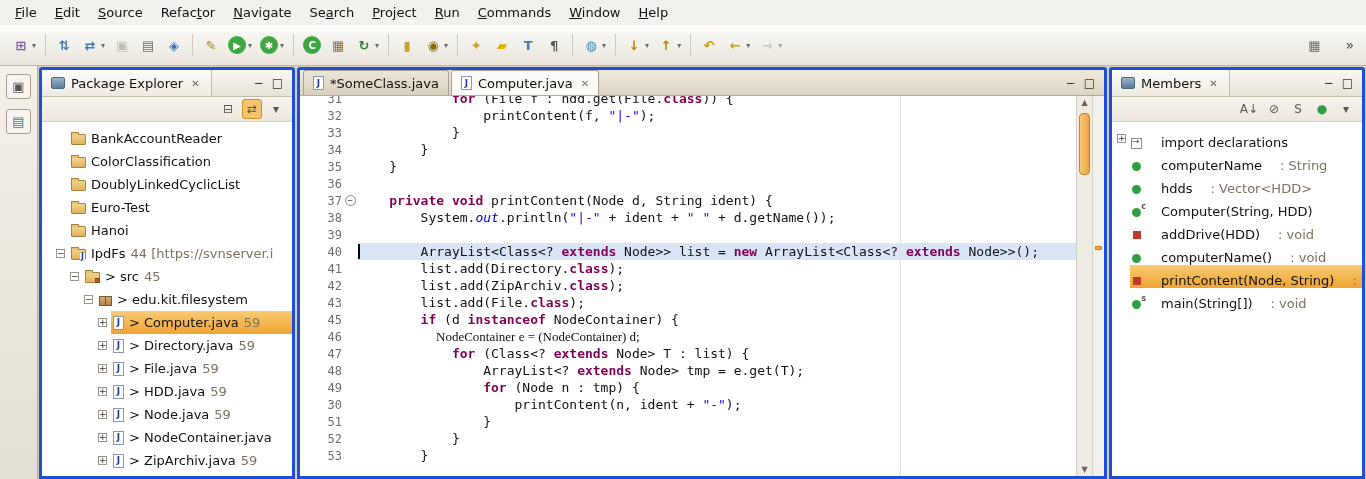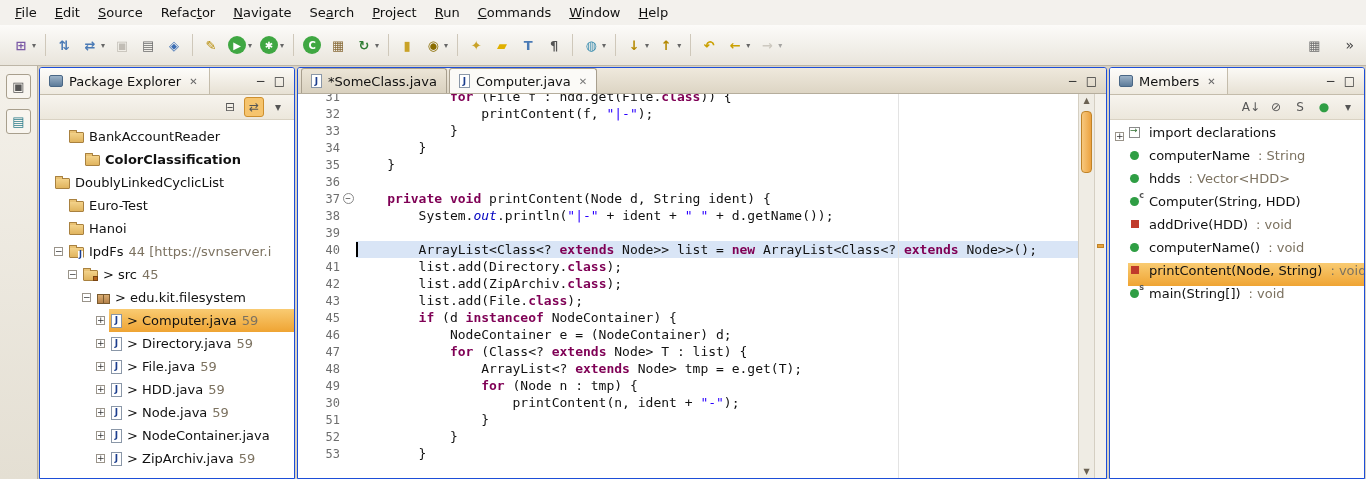--- a/index.html
+++ b/index.html
@@ -20,21 +20,21 @@
   .tb-icon { width:18px; height:18px; display:flex; align-items:center; justify-content:center; font-size:13px; font-weight:bold; }
   .tb-icon.round { border-radius:50%; font-size:10px; }
   .tb-dd { font-size:8px; color:#666; }
   .tb-sep { width:1px; height:22px; background:#cfc8ba; margin:0 5px; display:inline-block; }
   .tb-spacer { flex:1; }
   .tb-overflow { font-size:14px; color:#444; padding:0 4px; margin-left:14px; }
   
   .workspace { display:flex; height:413px; background:#d8d1c2; }
   .leftstrip { width:38px; background:linear-gradient(#f4f1ea,#e4dfd3); border-right:1px solid #b5ad9c; display:flex; flex-direction:column; align-items:center; padding-top:8px; gap:10px; flex:none; }
   .strip-btn { width:25px; height:25px; border:1px solid #a89f8d; border-radius:3px; background:#f8f5ef; display:flex; align-items:center; justify-content:center; font-size:13px; }
-  .panel { display:flex; flex-direction:column; border:1px solid #1d4ed8; border-radius:3px 3px 0 0; background:#fff; margin:1px 1px 0 1px; min-width:0; overflow:hidden; }
+  .panel { display:flex; flex-direction:column; border:3px solid #1d4ed8; border-radius:3px 3px 0 0; background:#fff; margin:1px 1px 0 1px; min-width:0; overflow:hidden; }
   .panel.pkg { width:256px; flex:none; }
   .panel.ed  { flex:1; }
   .panel.mem { width:256px; flex:none; }
   
   .phead { height:27px; background:linear-gradient(#fbf9f5,#e7e1d4); border-bottom:1px solid #c4bcab; display:flex; align-items:stretch; flex:none; }
   .ptab { display:flex; align-items:center; gap:6px; padding:0 9px; background:linear-gradient(#fdfcfa,#efeae0); border-right:1px solid #c4bcab; white-space:nowrap; }
   .vicon { width:14px; height:12px; background:linear-gradient(#9db3c8,#5d7b99); border:1px solid #4a6786; border-radius:2px; display:inline-block; }
   .vclose { color:#666; font-size:10px; padding:1px 2px; }
   .spacer { flex:1; }
   .winbtns { display:flex; align-items:center; gap:8px; padding:0 9px; color:#333; font-size:12px; }
@@ -83,21 +83,21 @@
   .pmargin { position:absolute; top:0; bottom:0; left:600px; width:1px; background:#e3e3e3; }
   .vscroll { width:16px; flex:none; background:#efece4; border-left:1px solid #d5cfc2; display:flex; flex-direction:column; }
   .vs-btn { height:13px; color:#6b6253; font-size:8px; display:flex; align-items:center; justify-content:center; }
   .vs-track { flex:1; position:relative; }
   .vs-thumb { position:absolute; top:4px; left:2px; right:2px; height:62px; border-radius:4px; background:linear-gradient(90deg,#f7c87e,#eca23f); border:1px solid #c08327; }
   .oruler { width:12px; flex:none; background:#f4f1ea; border-left:1px solid #d5cfc2; position:relative; }
   .omark { position:absolute; left:2px; right:2px; height:4px; background:#e8a33d; border:1px solid #c08327; }
   
   .memlist { flex:1; overflow:hidden; padding-top:5px; background:#fff; }
   .mrow { height:23px; display:flex; align-items:center; white-space:nowrap; padding-left:5px; }
-  .mbody { display:flex; align-items:flex-start; gap:8px; flex:1; height:100%; min-width:0; }
+  .mbody { display:flex; align-items:flex-end; gap:18px; flex:1; height:100%; min-width:0; }
   .mrow.sel .mbody { background:linear-gradient(#f9cb72,#efa433); }
   .mtype { color:#7c7260; }
   .micon { width:13px; flex:none; position:relative; display:flex; justify-content:center; align-items:center; height:14px; }
   .mi-circle { width:9px; height:9px; border-radius:50%; background:#2f9e44; }
   .mi-square { width:8px; height:8px; background:#c03a2b; }
   .mi-import { width:11px; height:11px; border:1px solid #8a8a8a; background:#fff; position:relative; }
   .mi-import::before { content:"→"; position:absolute; left:0; top:-3px; font-size:9px; color:#2f6e2f; }
   .sup { position:absolute; top:-3px; right:-3px; font-size:8px; color:#555; font-weight:bold; }
 </style>
 </head>
@@ -242,28 +242,28 @@
         <span class="vt-btn">▾</span>
       </div>
     <div class="tree">
         <div class="trow" style="padding-left: 14px;">
           <span class="texp-sp"></span>
           <span class="tbody">
             <span class="folder"></span>
             <span class="tlabel">BankAccountReader</span>
           </span>
         </div>
-        <div class="trow" style="padding-left: 30px; font-weight: bold;">
+        <div class="trow" style="padding-left: 14px;">
           <span class="texp-sp"></span>
           <span class="tbody">
             <span class="folder"></span>
             <span class="tlabel">ColorClassification</span>
           </span>
         </div>
-        <div class="trow" style="">
+        <div class="trow" style="padding-left: 14px;">
           <span class="texp-sp"></span>
           <span class="tbody">
             <span class="folder"></span>
             <span class="tlabel">DoublyLinkedCyclicList</span>
           </span>
         </div>
         <div class="trow" style="padding-left: 14px;">
           <span class="texp-sp"></span>
           <span class="tbody">
             <span class="folder"></span>
@@ -409,21 +409,21 @@
             <div class="crow"><span class="ln">35</span><span class="fold"></span><span class="ctext" style="padding-left: 4ch;"><span>}</span></span></div>
             <div class="crow"><span class="ln">36</span><span class="fold"></span><span class="ctext" style="padding-left: 0ch;"></span></div>
             <div class="crow"><span class="ln">37</span><span class="fold"><span class="fold-m">−</span></span><span class="ctext" style="padding-left: 4ch;"><span class="seg-k">private</span><span> </span><span class="seg-k">void</span><span> printContent(Node d, String ident) {</span></span></div>
             <div class="crow"><span class="ln">38</span><span class="fold"></span><span class="ctext" style="padding-left: 8ch;"><span>System.</span><span class="seg-st">out</span><span>.println(</span><span class="seg-s">"|-"</span><span> + ident + </span><span class="seg-s">" "</span><span> + d.getName());</span></span></div>
             <div class="crow"><span class="ln">39</span><span class="fold"></span><span class="ctext" style="padding-left: 0ch;"></span></div>
             <div class="crow hl"><span class="ln">40</span><span class="fold"></span><span class="ctext" style="padding-left: 8ch;"><span class="cursor"></span><span>ArrayList&lt;Class&lt;? </span><span class="seg-k">extends</span><span> Node&gt;&gt; list = </span><span class="seg-k">new</span><span> ArrayList&lt;Class&lt;? </span><span class="seg-k">extends</span><span> Node&gt;&gt;();</span></span></div>
             <div class="crow"><span class="ln">41</span><span class="fold"></span><span class="ctext" style="padding-left: 8ch;"><span>list.add(Directory.</span><span class="seg-k">class</span><span>);</span></span></div>
             <div class="crow"><span class="ln">42</span><span class="fold"></span><span class="ctext" style="padding-left: 8ch;"><span>list.add(ZipArchiv.</span><span class="seg-k">class</span><span>);</span></span></div>
             <div class="crow"><span class="ln">43</span><span class="fold"></span><span class="ctext" style="padding-left: 8ch;"><span>list.add(File.</span><span class="seg-k">class</span><span>);</span></span></div>
             <div class="crow"><span class="ln">45</span><span class="fold"></span><span class="ctext" style="padding-left: 8ch;"><span class="seg-k">if</span><span> (d </span><span class="seg-k">instanceof</span><span> NodeContainer) {</span></span></div>
-            <div class="crow"><span class="ln">46</span><span class="fold"></span><span class="ctext" style="padding-left: 12ch;"><span>NodeContainer e = (NodeContainer) d;</span></span></div>
+            <div class="crow"><span class="ln">46</span><span class="fold"></span><span class="ctext" style="padding-left: 12ch; font-family: Liberation Serif, serif;"><span>NodeContainer e = (NodeContainer) d;</span></span></div>
             <div class="crow"><span class="ln">47</span><span class="fold"></span><span class="ctext" style="padding-left: 12ch;"><span class="seg-k">for</span><span> (Class&lt;? </span><span class="seg-k">extends</span><span> Node&gt; T : list) {</span></span></div>
             <div class="crow"><span class="ln">48</span><span class="fold"></span><span class="ctext" style="padding-left: 16ch;"><span>ArrayList&lt;? </span><span class="seg-k">extends</span><span> Node&gt; tmp = e.get(T);</span></span></div>
             <div class="crow"><span class="ln">49</span><span class="fold"></span><span class="ctext" style="padding-left: 16ch;"><span class="seg-k">for</span><span> (Node n : tmp) {</span></span></div>
             <div class="crow"><span class="ln">30</span><span class="fold"></span><span class="ctext" style="padding-left: 20ch;"><span>printContent(n, ident + </span><span class="seg-s">"-"</span><span>);</span></span></div>
             <div class="crow"><span class="ln">51</span><span class="fold"></span><span class="ctext" style="padding-left: 16ch;"><span>}</span></span></div>
             <div class="crow"><span class="ln">52</span><span class="fold"></span><span class="ctext" style="padding-left: 12ch;"><span>}</span></span></div>
             <div class="crow"><span class="ln">53</span><span class="fold"></span><span class="ctext" style="padding-left: 8ch;"><span>}</span></span></div>
           </div>
         <div class="pmargin"></div>
       </div>

